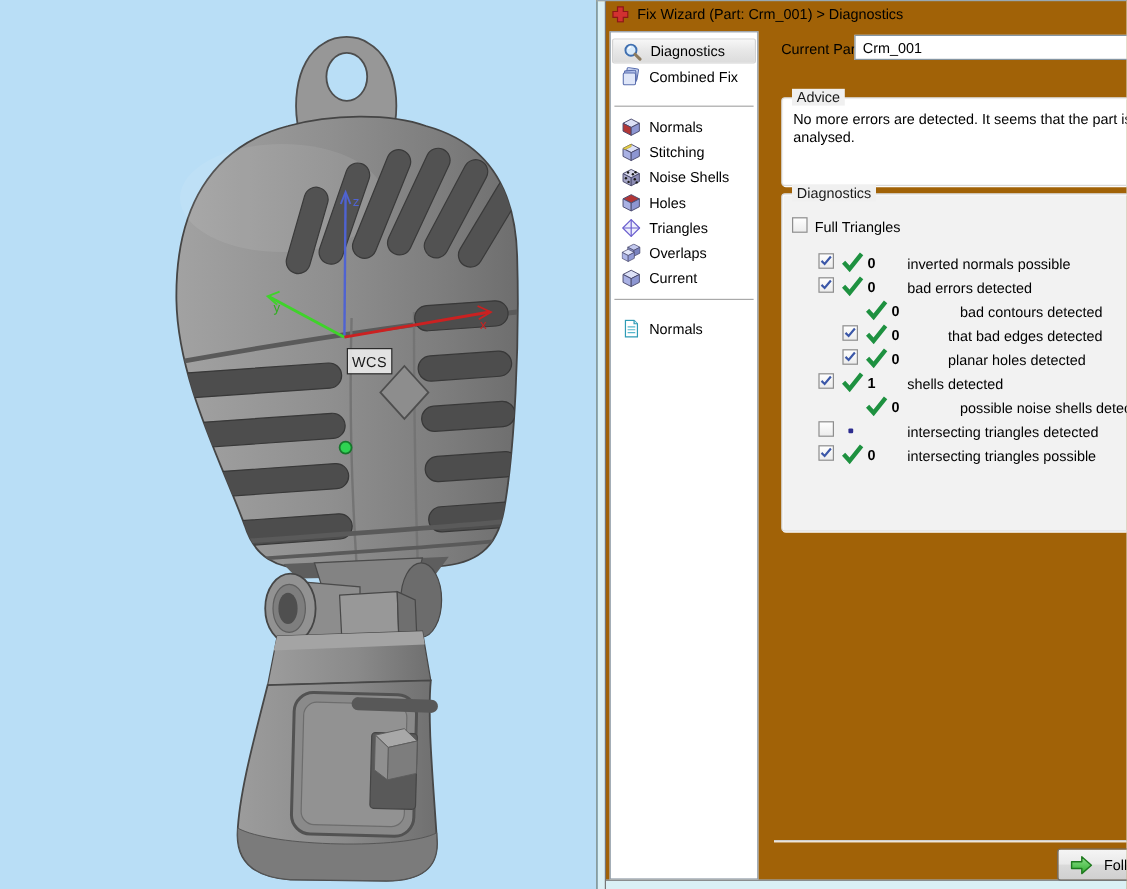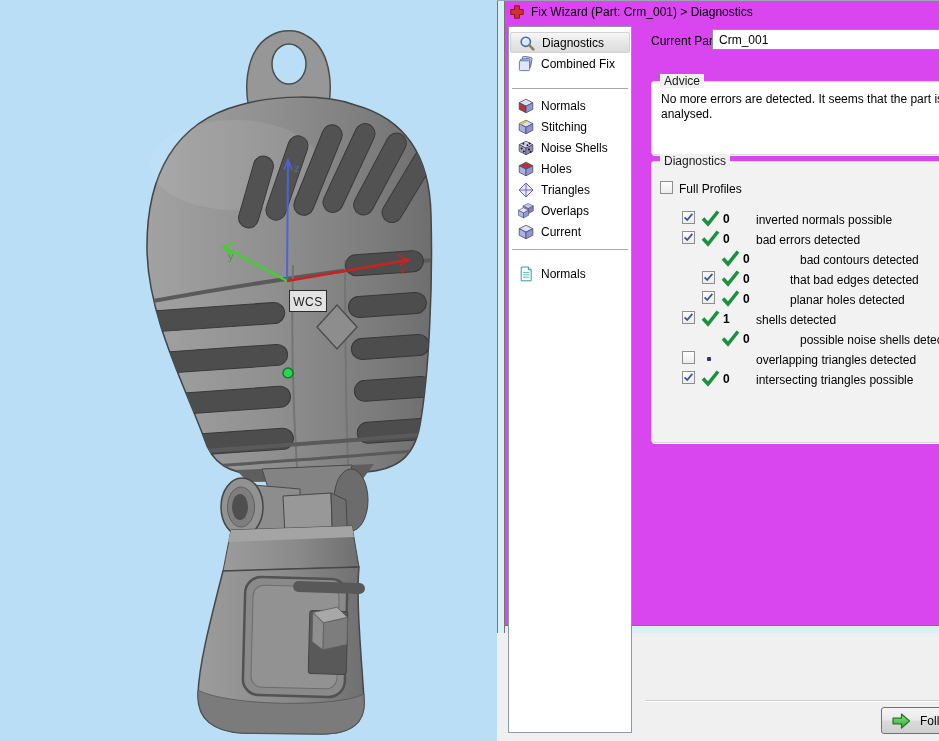--- a/index.html
+++ b/index.html
@@ -3,21 +3,21 @@
 <meta charset="utf-8">
 <style>
   html,body{margin:0;padding:0;background:#cfcfcf;}
   #stage{position:relative;width:939px;height:741px;overflow:hidden;
          font-family:"Liberation Sans",sans-serif;font-size:12px;color:#000;background:#f0f0f0;}
 
   
   #viewport{position:absolute;left:0;top:0;width:497px;height:741px;background:#b9def6;}
 
   
-  #dialog{position:absolute;left:497px;top:0;width:442px;height:633px;background:#d946ef;
+  #dialog{position:absolute;left:497px;top:0;width:442px;height:741px;background:#a16207;
           border-top:1px solid #98a8b2;box-sizing:border-box;}
   .win-edge-left{position:absolute;left:0;top:0;bottom:0;width:8px;background:#daf0f5;
                  border-left:1px solid #5f7f8b;border-right:1px solid #767676;box-sizing:border-box;}
   .win-edge-bottom{position:absolute;left:8px;right:0;bottom:0;height:8px;background:#daf0f5;
                    border-top:1px solid #767676;box-sizing:border-box;}
   .titlebar{position:absolute;left:10px;top:1px;right:0;height:20px;display:flex;align-items:center;gap:7px;padding-left:3px;}
   .title-text{font-size:12px;color:#000;white-space:nowrap;}
   .app-icon{width:14px;height:14px;flex:0 0 14px;}
 
   
@@ -347,21 +347,21 @@
       <span class="groupbox-label">Advice</span>
       <div class="advice-text">
         <div>No more errors are detected. It seems that the part is ok</div>
         <div>analysed.</div>
       </div>
     </div>
 
     <div id="diag-group" class="groupbox">
       <span class="groupbox-label">Diagnostics</span>
       <span id="fa-cb" class="cb"></span>
-      <span class="fa-label">Full Profiles</span>
+      <span class="fa-label">Full Triangles</span>
       <div class="rows">
           <div class="row" style="top: 47px;">
             <span class="cb" style="left: 30px;">
               <svg width="11" height="11" viewBox="0 0 11 11">
                 <path d="M1.6,5.4 L4.2,8 L9.4,1.8" fill="none" stroke="#3b57a8" stroke-width="1.8"></path>
               </svg>
             </span>
             <span class="status-ok" style="left: 49px;">
               <svg width="19" height="17" viewBox="0 0 19 17">
                 <path d="M2,8.5 L7,14 L17,1.5" fill="none" stroke="#1e9140" stroke-width="3.6"></path>
@@ -440,21 +440,21 @@
               <svg width="19" height="17" viewBox="0 0 19 17">
                 <path d="M2,8.5 L7,14 L17,1.5" fill="none" stroke="#1e9140" stroke-width="3.6"></path>
               </svg>
             </span>
             <span class="val" style="left: 91px;">0</span>
             <span class="lab" style="left: 148px;">possible noise shells detected</span>
           </div>
           <div class="row" style="top: 187px;">
             <span class="cb" style="left: 30px;"></span>
             <span class="dot" style="left: 55px;"></span>
-            <span class="lab" style="left: 104px;">overlapping triangles detected</span>
+            <span class="lab" style="left: 104px;">intersecting triangles detected</span>
           </div>
           <div class="row" style="top: 207px;">
             <span class="cb" style="left: 30px;">
               <svg width="11" height="11" viewBox="0 0 11 11">
                 <path d="M1.6,5.4 L4.2,8 L9.4,1.8" fill="none" stroke="#3b57a8" stroke-width="1.8"></path>
               </svg>
             </span>
             <span class="status-ok" style="left: 49px;">
               <svg width="19" height="17" viewBox="0 0 19 17">
                 <path d="M2,8.5 L7,14 L17,1.5" fill="none" stroke="#1e9140" stroke-width="3.6"></path>

